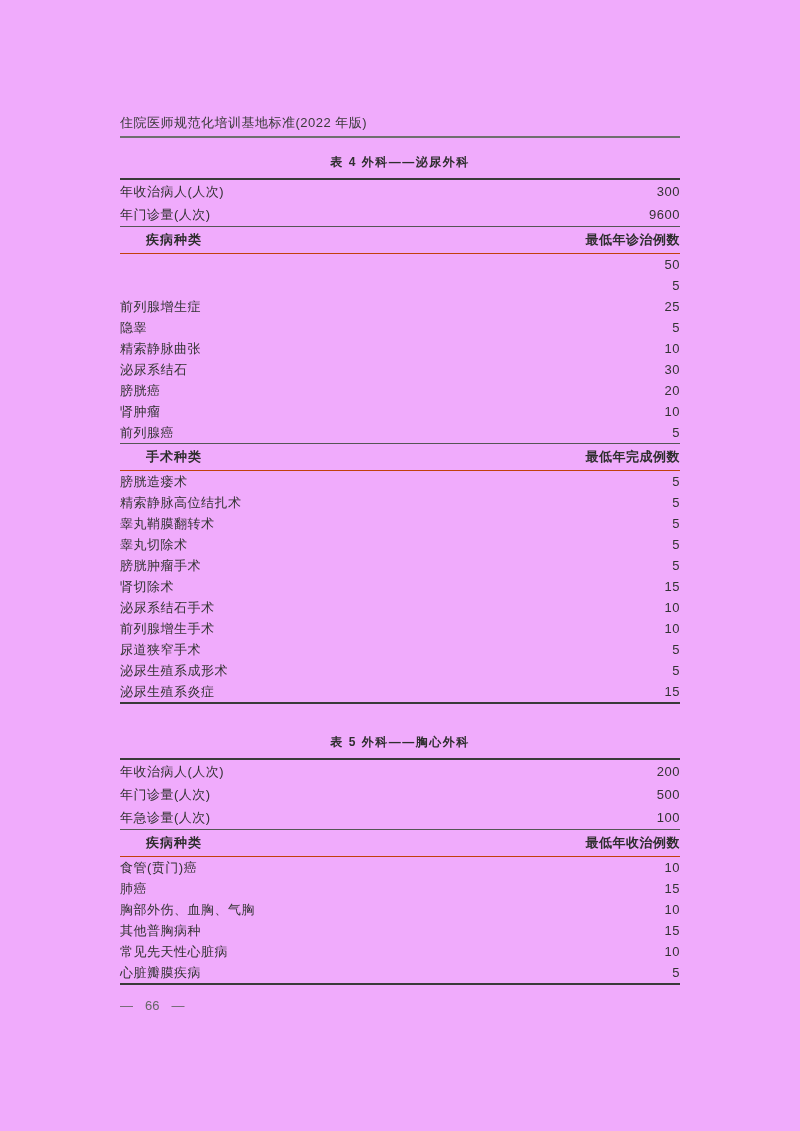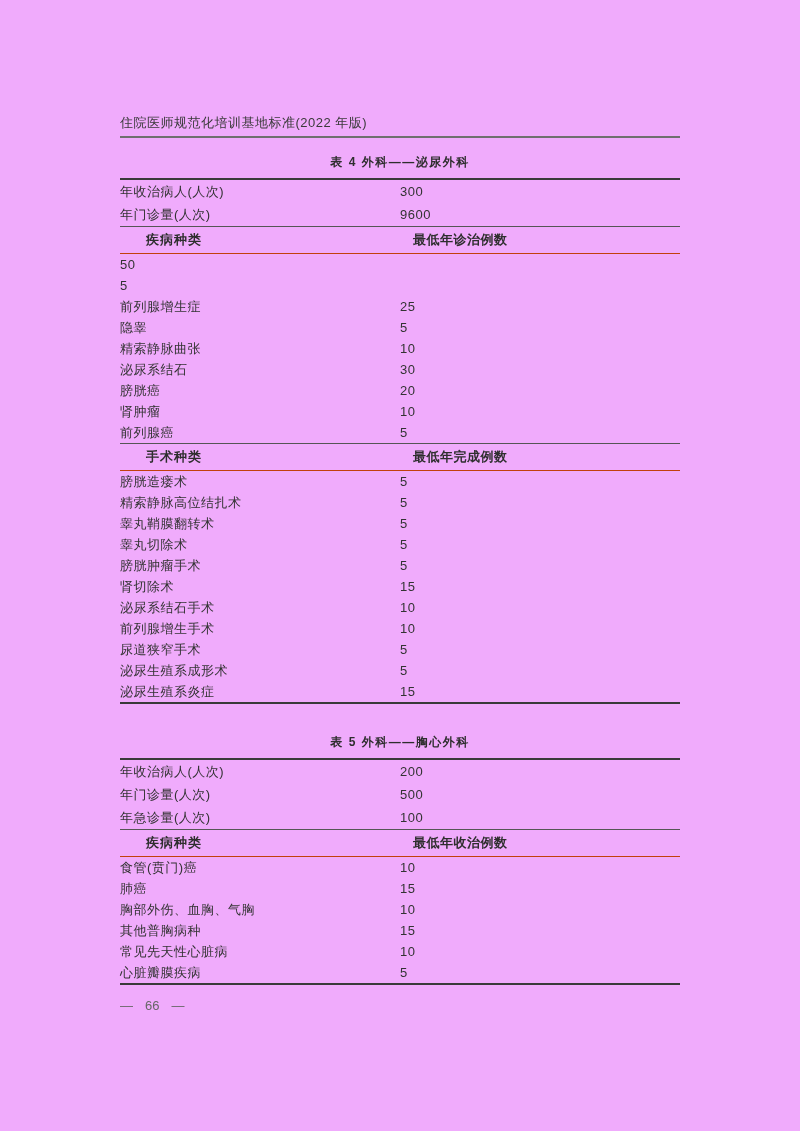--- a/index.html
+++ b/index.html
@@ -56,21 +56,21 @@
     color: #2e2e2e;
   }
   .section-header .cell-label { padding-left: 26px; letter-spacing: 1px; }
   .cell-label {
     flex: 1 1 50%;
     letter-spacing: 0.5px;
     white-space: nowrap;
   }
   .cell-value {
     flex: 1 1 50%;
-    text-align: left;
+    text-align: right;
     letter-spacing: 0.5px;
   }
   .footer {
     margin-top: 13px;
     display: flex;
     align-items: center;
     gap: 12px;
     color: #666666;
     font-size: 13px;
   }

